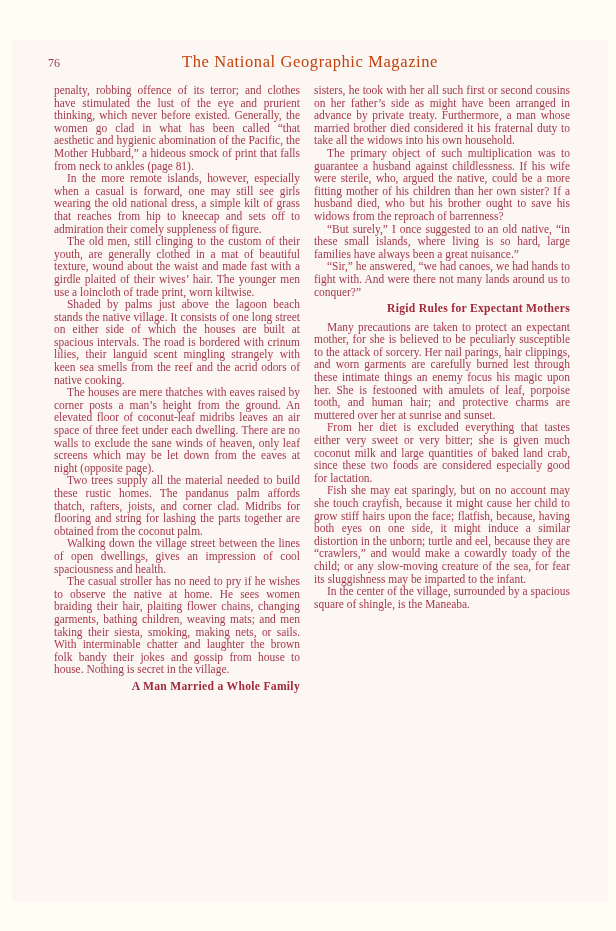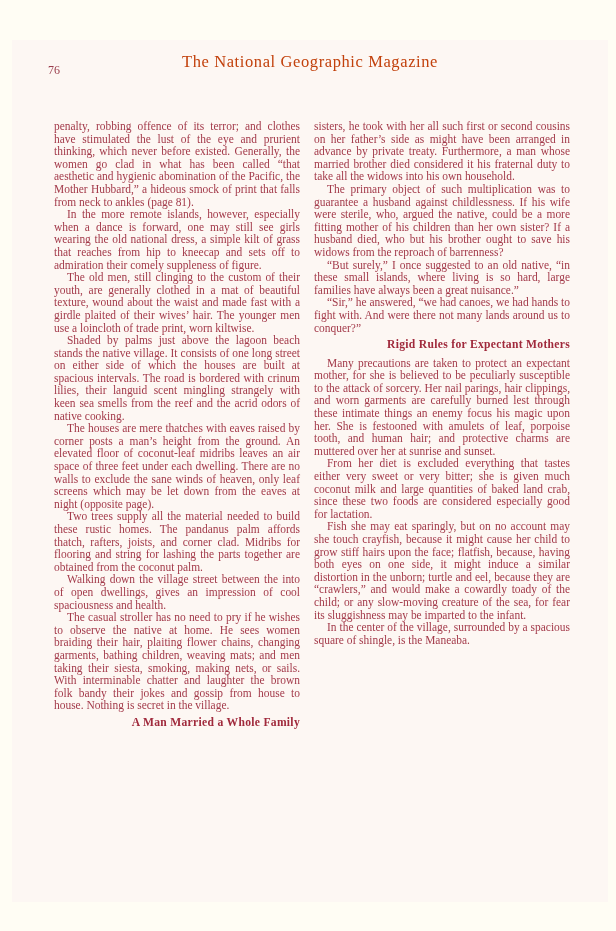--- a/index.html
+++ b/index.html
@@ -12,58 +12,58 @@
   .page {
     position: absolute; left: 12px; top: 40px;
     width: 596px; height: 862px;
     background: #fdf7f3;
   }
   .header {
     position: absolute; left: 0; top: 12px; width: 596px; height: 24px;
   }
   .page-number {
     position: absolute; left: 36px; top: 4px;
-    font-size: 12px; color: #9a3d4c; margin-top: 7px;
+    font-size: 12px; color: #9a3d4c;
   }
   .running-title {
     position: absolute; left: 0; right: 0; top: 0; text-align: center;
     font-size: 16.5px; letter-spacing: 0.6px; color: #c2410c;
   }
   .col {
     position: absolute; top: 44px;
     font-size: 11.45px; line-height: 12.6px;
     text-align: justify; hyphens: manual;
   }
   .col.left { left: 42px; width: 246px; }
   .col.right { left: 302px; width: 256px; }
   .col p { margin: 0; text-indent: 13px; }
-  .col p.cont { text-indent: 0; margin-top: 36px; }
+  .col p.cont { text-indent: 0; }
   .col h3 {
     margin: 5px 0 5px 0; text-align: right; text-indent: 0;
     font-size: 11.6px; font-weight: bold; letter-spacing: 0.3px;
     color: #a02a3c;
   }
 </style>
 </head>
 <body>
 
 <div class="page">
   <div class="header">
     <span class="page-number">76</span>
     <div class="running-title">The National Geographic Magazine</div>
   </div>
 
   <div class="col left">
     <p class="cont">penalty, robbing offence of its terror; and clothes have stimulated the lust of the eye and prurient thinking, which never before existed. Generally, the women go clad in what has been called “that aesthetic and hygienic abomination of the Pacific, the Mother Hubbard,” a hideous smock of print that falls from neck to ankles (page 81).</p>
-    <p>In the more remote islands, however, es­pecially when a dance is forward, one may still see girls wearing the old national dress, a simple kilt of grass that reaches from hip to kneecap and sets off to admiration their comely suppleness of figure.</p>
+    <p>In the more remote islands, however, es­pecially when a casual is forward, one may still see girls wearing the old national dress, a simple kilt of grass that reaches from hip to kneecap and sets off to admiration their comely suppleness of figure.</p>
     <p>The old men, still clinging to the custom of their youth, are generally clothed in a mat of beautiful texture, wound about the waist and made fast with a girdle plaited of their wives’ hair. The younger men use a loincloth of trade print, worn kiltwise.</p>
     <p>Shaded by palms just above the lagoon beach stands the native village. It consists of one long street on either side of which the houses are built at spacious intervals. The road is bordered with crinum lilies, their languid scent mingling strangely with keen sea smells from the reef and the acrid odors of native cooking.</p>
     <p>The houses are mere thatches with eaves raised by corner posts a man’s height from the ground. An elevated floor of coconut-leaf midribs leaves an air space of three feet under each dwelling. There are no walls to exclude the sane winds of heaven, only leaf screens which may be let down from the eaves at night (opposite page).</p>
     <p>Two trees supply all the material needed to build these rustic homes. The pandanus palm affords thatch, rafters, joists, and cor­ner clad. Midribs for flooring and string for lashing the parts together are obtained from the coconut palm.</p>
-    <p>Walking down the village street between the into of open dwellings, gives an impression of cool spaciousness and health.</p>
+    <p>Walking down the village street between the lines of open dwellings, gives an impression of cool spaciousness and health.</p>
     <p>The casual stroller has no need to pry if he wishes to observe the native at home. He sees women braiding their hair, plaiting flower chains, changing garments, bathing children, weaving mats; and men taking their siesta, smoking, making nets, or sails. With inter­minable chatter and laughter the brown folk bandy their jokes and gossip from house to house. Nothing is secret in the village.</p>
     <h3>A Man Married a Whole Family</h3>
   </div>
 
   <div class="col right">
     <p class="cont">sisters, he took with her all such first or second cousins on her father’s side as might have been arranged in advance by private treaty. Furthermore, a man whose married brother died considered it his fraternal duty to take all the widows into his own household.</p>
     <p>The primary object of such multiplication was to guarantee a husband against childless­ness. If his wife were sterile, who, argued the native, could be a more fitting mother of his children than her own sister? If a hus­band died, who but his brother ought to save his widows from the reproach of barrenness?</p>
     <p>“But surely,” I once suggested to an old native, “in these small islands, where living is so hard, large families have always been a great nuisance.”</p>
     <p>“Sir,” he answered, “we had canoes, we had hands to fight with. And were there not many lands around us to conquer?”</p>
     <h3>Rigid Rules for Expectant Mothers</h3>

